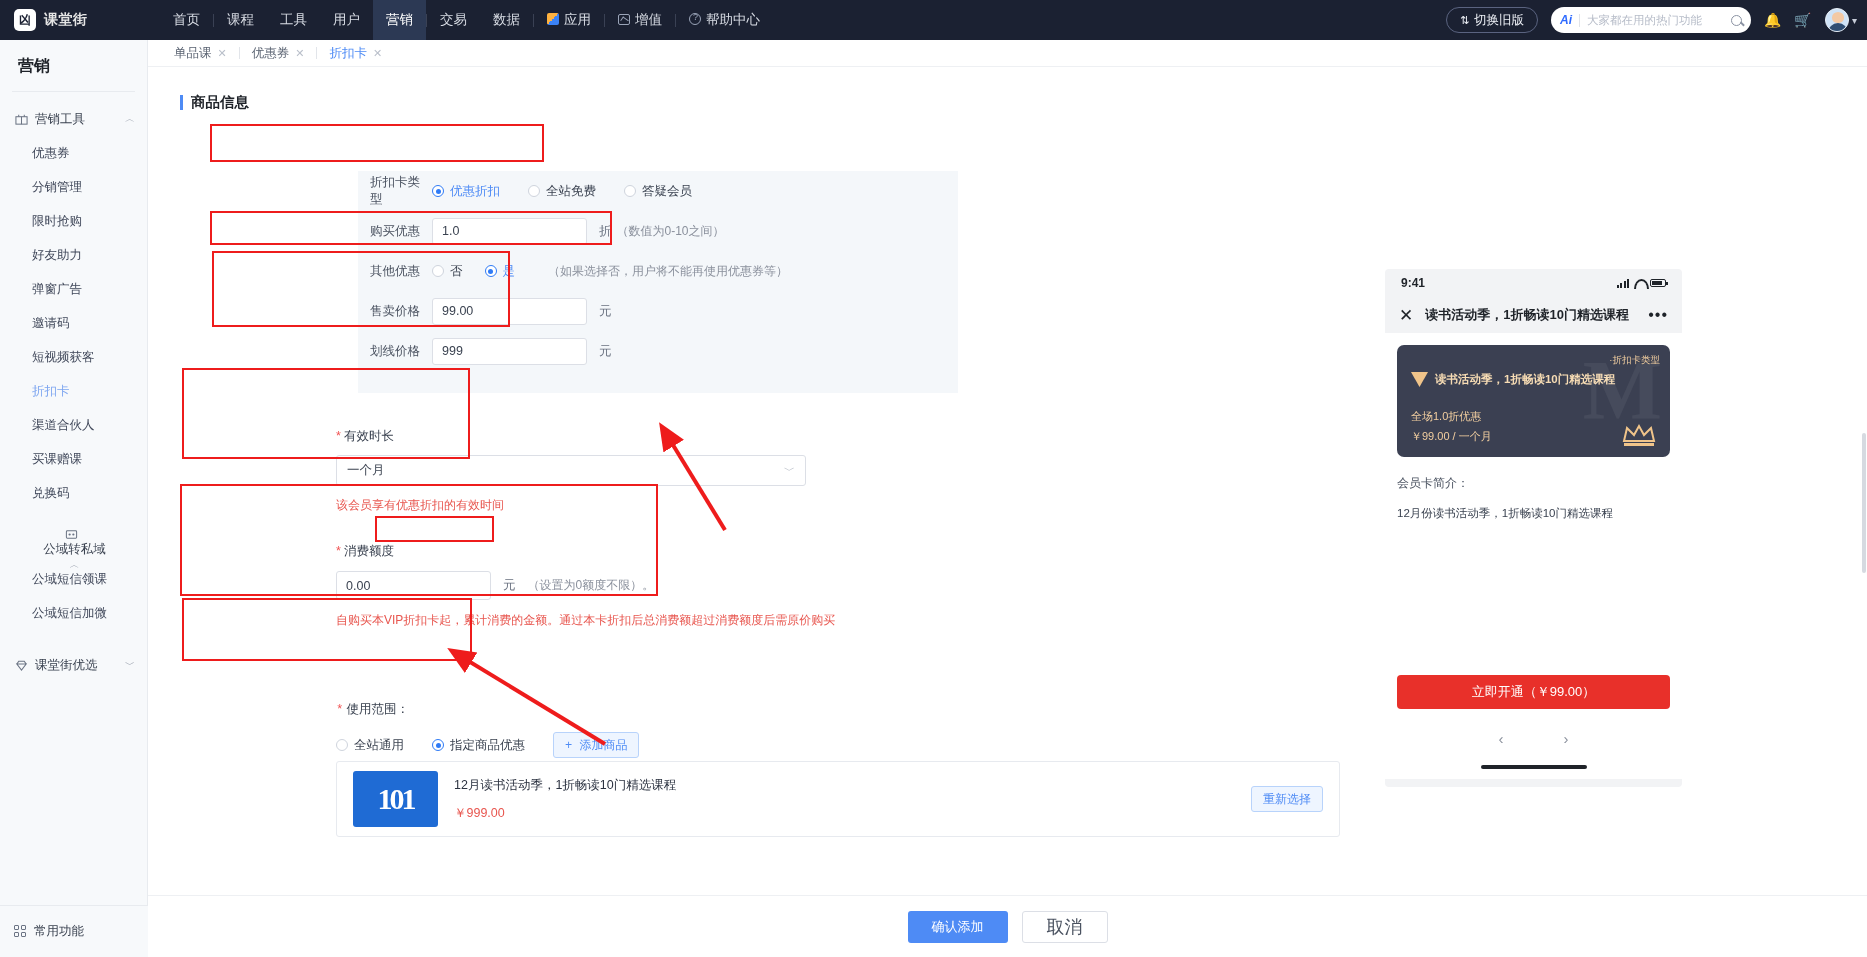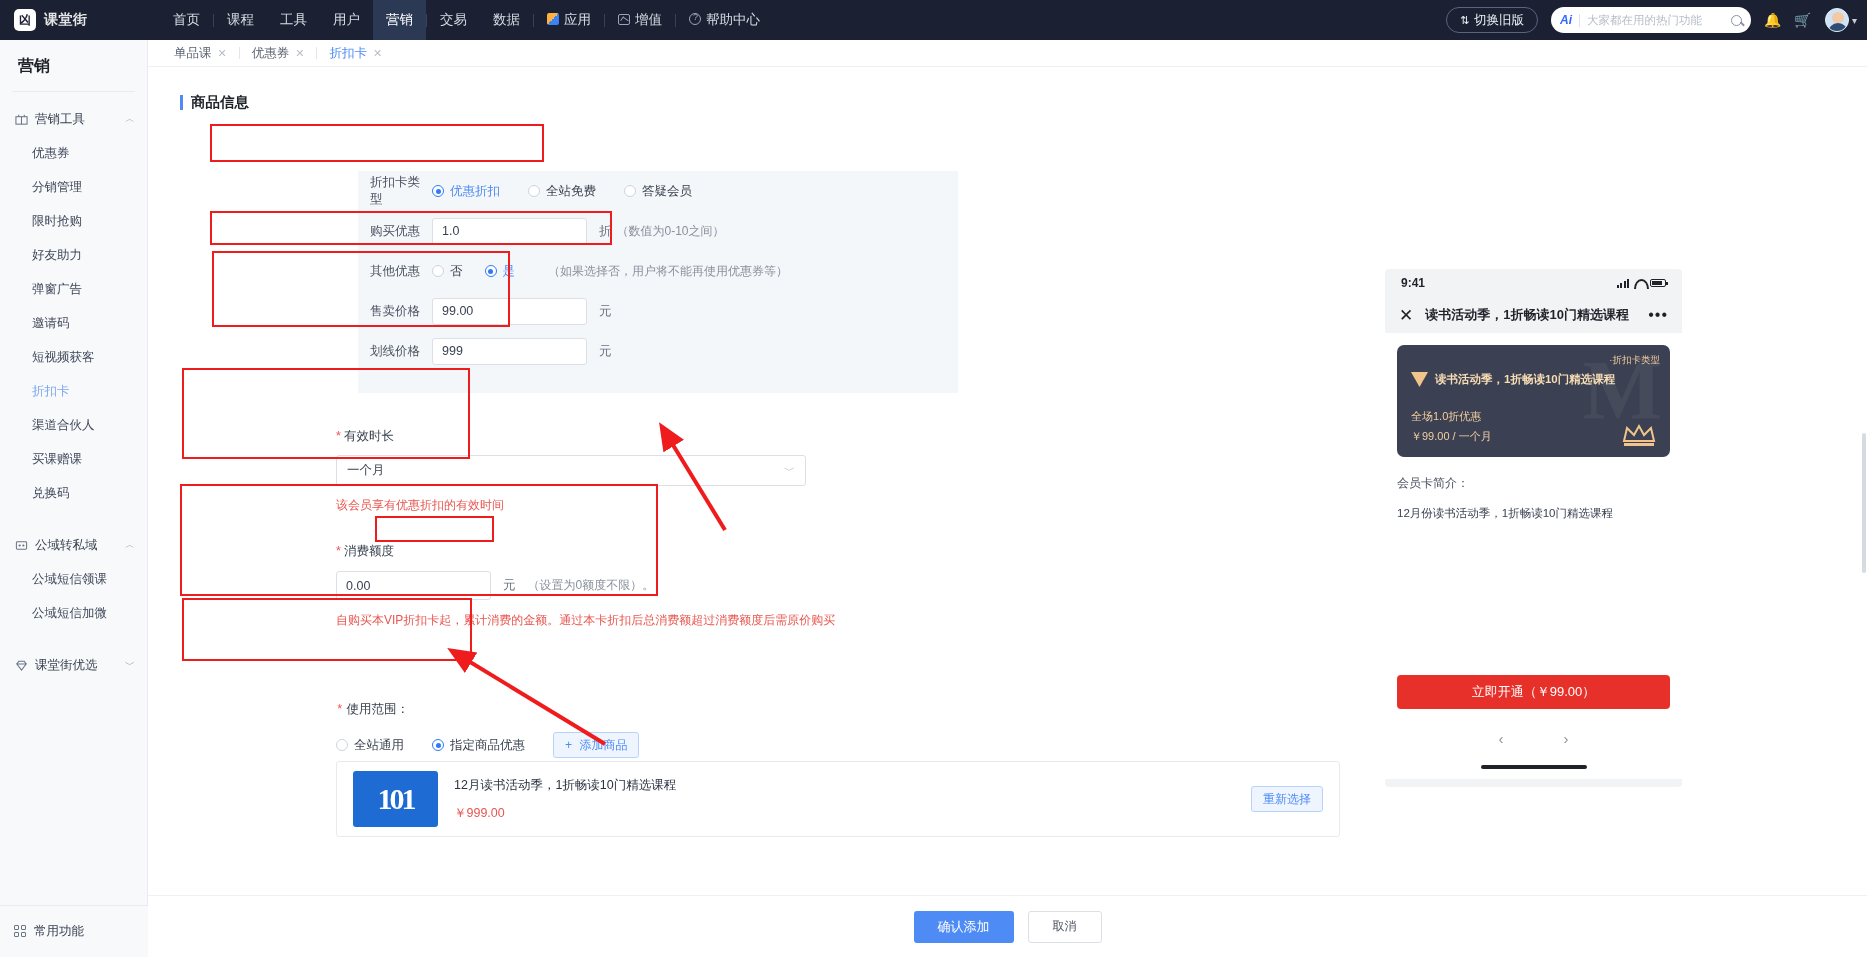--- a/index.html
+++ b/index.html
@@ -193,21 +193,21 @@
   }
   .arrows { position:absolute; left:0; right:0; bottom: 32px; display:flex; justify-content:center; gap: 60px; color:#8a909c; font-size: 15px; }
   .homebar { position:absolute; left:50%; transform:translateX(-50%); bottom: 10px; width: 106px; height: 4px; border-radius: 2px; background: #1f2329; }
 
   
   .footer {
     position: absolute; left: 148px; bottom: 0; width: 1719px; height: 62px; background: #fff;
     border-top: 1px solid #eef0f3; display: flex; align-items: center; justify-content: center; gap: 14px;
   }
   .btn-primary { background: #4e8bf5; color: #fff; border: none; height: 32px; padding: 0 24px; border-radius: 3px; font-size: 13px; cursor: pointer; font-family:"Liberation Sans",sans-serif;}
-  .btn-plain { background: #fff; color: #4a5260; border: 1px solid #dcdfe6; height: 32px; padding: 0 24px; border-radius: 3px; font-size: 12px; cursor: pointer; font-family:"Liberation Sans",sans-serif;}
+  .btn-plain { background: #fff; color: #4a5260; border: 1px solid #dcdfe6; height: 32px; padding: 0 24px; border-radius: 3px; font-size: 18px; cursor: pointer; font-family:"Liberation Sans",sans-serif;}
 
   
   .anno { position: absolute; border: 2.5px solid #ee1c1c; pointer-events: none; }
   .arrow-svg { position: absolute; pointer-events: none; }
   .scrollbar { position:absolute; right: 0; top: 40px; width: 6px; height: 917px; }
   .scrollthumb { position:absolute; right:1px; top: 300px; width: 4px; height: 140px; background:#d6dae1; border-radius:2px;}
 </style>
 </head>
 <body>
 
@@ -320,21 +320,21 @@
     <div class="sideitem">
         <span>渠道合伙人</span>
       </div>
     <div class="sideitem">
         <span>买课赠课</span>
       </div>
     <div class="sideitem">
         <span>兑换码</span>
       </div>
 
-    <div class="grp" style="margin-top:18px;">
+    <div class="grp" style="margin-top:18px;flex-direction:column;">
       <span class="gi">
         <svg width="13" height="13" viewBox="0 0 14 14">
             <rect x="1.5" y="3" width="11" height="8" rx="1" fill="none" stroke="#6b7484" stroke-width="1.1"></rect>
             <circle cx="5" cy="7" r="1.2" fill="#6b7484"></circle>
             <circle cx="9" cy="7" r="1.2" fill="#6b7484"></circle>
           </svg>
       </span>
       <span class="glabel">公域转私域</span>
       <span class="gchev">︿</span>
     </div>

